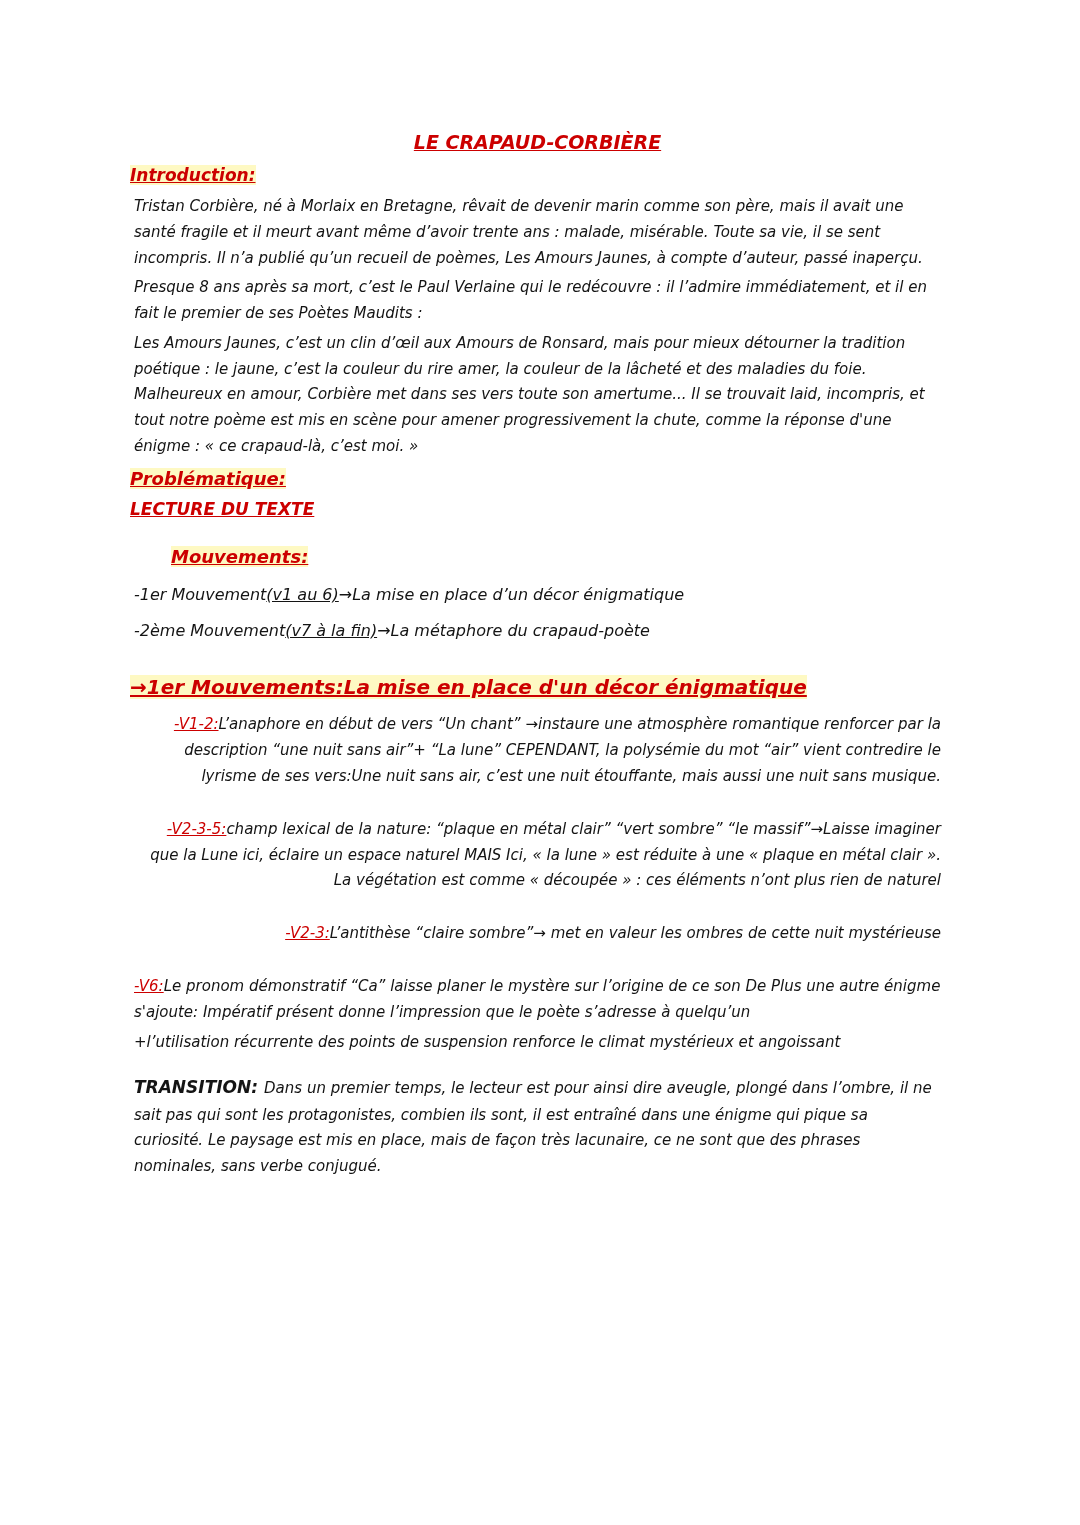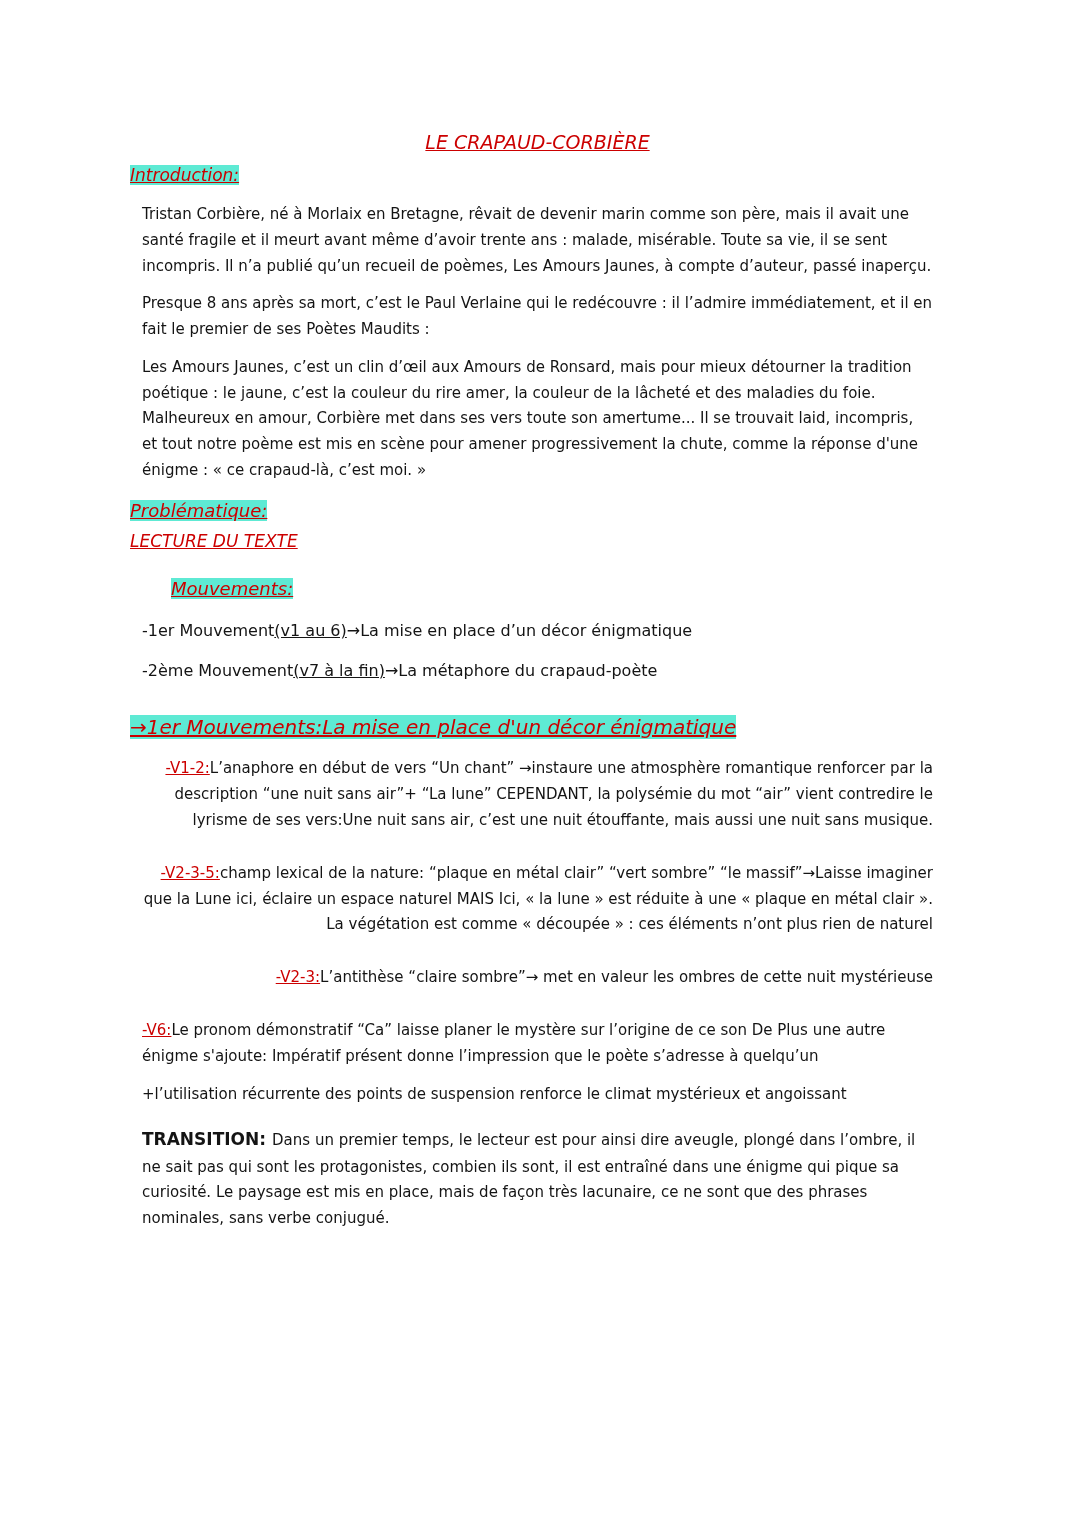--- a/index.html
+++ b/index.html
@@ -7,34 +7,34 @@
   .doc {
     width:1080px;
     min-height:1525px;
     background:#ffffff;
     padding:126px 135px 80px 130px;
     font-family:"DejaVu Sans","Liberation Sans",sans-serif;
     font-size:15px;
     line-height:1.72;
     color:#141414;
   }
-  p { margin:12px; }
+  p { margin:4px;font-style:italic; }
   .title {
     text-align:center;
     font-size:19px;
     font-weight:bold;
     margin-bottom:2px;
   }
   .red {
     color:#cc0000;
-    font-weight:normal;
+    font-weight:bold;
     font-style:italic;
     text-decoration:underline;
   }
-  .hl { background:#5eead4; }
+  .hl { background:#fef9c3; }
   .h17 { font-size:17px; }
   .h18 { font-size:18px; }
   .h20 { font-size:20px; }
   .headline { margin:0; }
   .marker {
     color:#cc0000;
     text-decoration:underline;
   }
   .u { text-decoration:underline; }
   .mvt { font-size:16px; margin-bottom:8px; }

